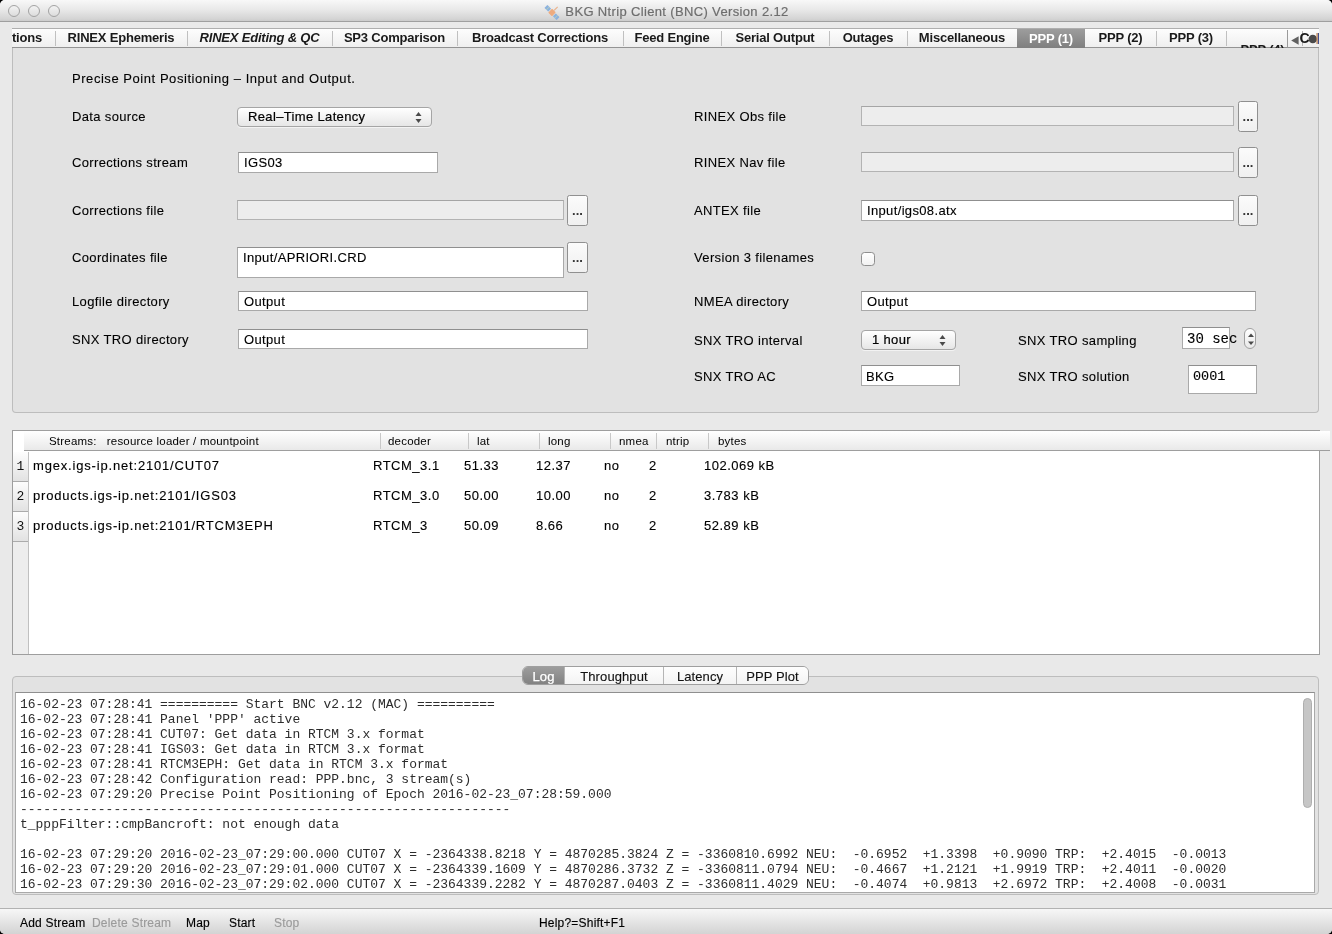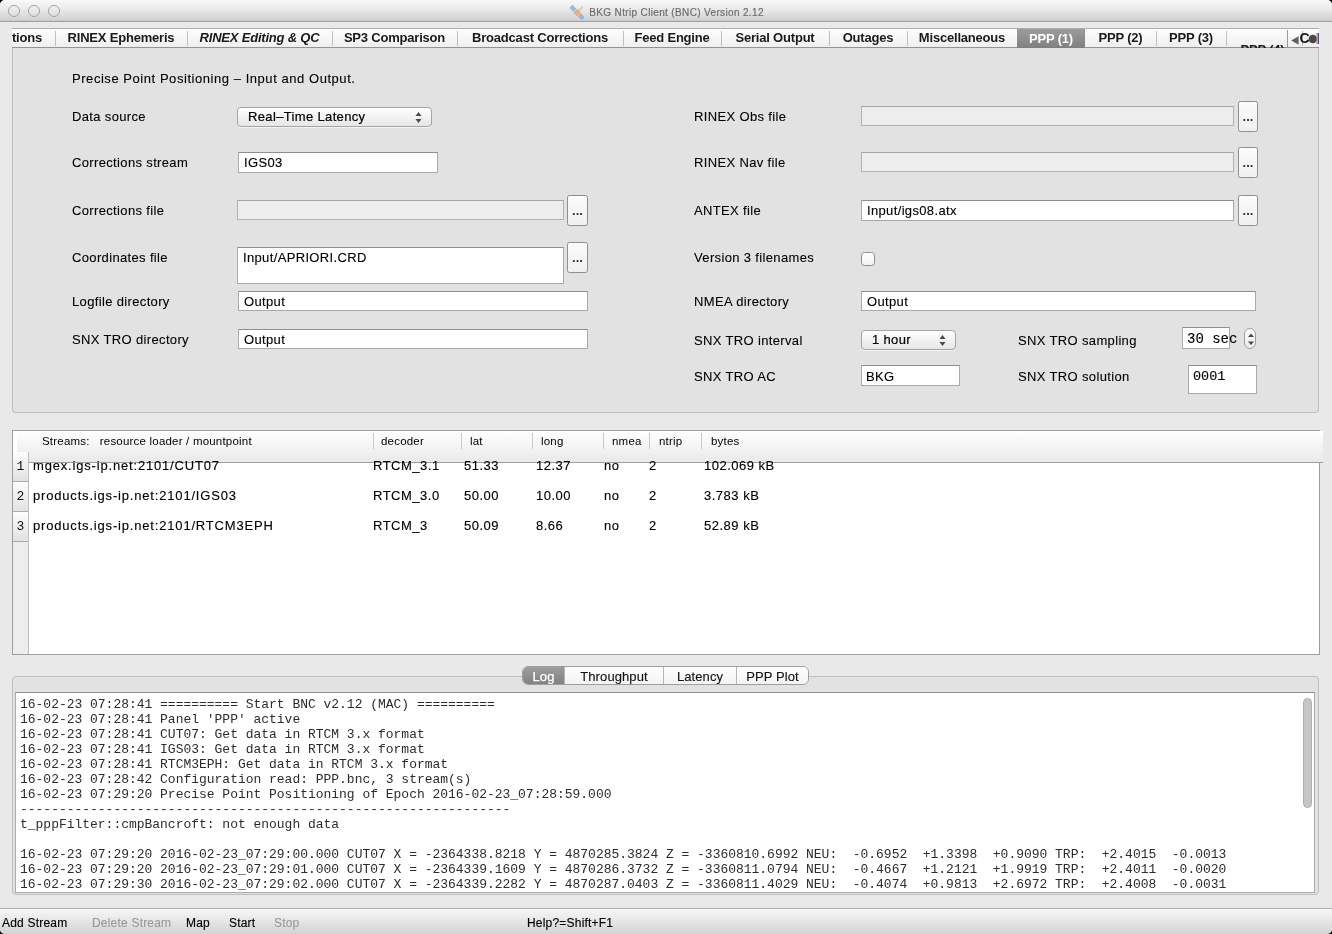--- a/index.html
+++ b/index.html
@@ -4,42 +4,42 @@
 * { margin:0; padding:0; box-sizing:border-box; }
 html,body { width:1332px; height:934px; background:#000; overflow:hidden; }
 body { position:relative; font-family:"Liberation Sans",sans-serif; }
 .win { position:absolute; left:0; top:0; width:1332px; height:934px; background:#e9e9e9; border-radius:5px; overflow:hidden; }
 
 .titlebar { position:absolute; left:0; top:0; width:1332px; height:22px;
   background:linear-gradient(#f8f8f8, #e9e9e9 45%, #d4d4d4 90%, #cbcbcb); border-bottom:1px solid #9f9f9f; }
 .tl { position:absolute; top:5px; width:12px; height:12px; border-radius:50%;
   border:1px solid #a2a2a2; background:linear-gradient(#f3f3f3,#dcdcdc); }
 .titletext { position:absolute; top:3px; left:0; width:1332px; text-align:center;
-  font-size:10px; color:#6e6e6e; letter-spacing:0.35px; -webkit-text-stroke:0.2px #6e6e6e; }
+  font-size:13px; color:#6e6e6e; letter-spacing:0.35px; -webkit-text-stroke:0.2px #6e6e6e; }
 
 .tabbar { position:absolute; left:12px; top:28px; width:1307px; height:20px;
   background:linear-gradient(#fdfdfd,#efefef); border-top:1px solid #aeaeae; border-bottom:1px solid #939393; }
 .tab { position:absolute; top:0; height:18px; line-height:18px; text-align:center;
   font-size:13px; font-weight:bold; letter-spacing:-0.2px; color:#1a1a1a; white-space:nowrap; }
 .tabsep { position:absolute; top:2px; width:1px; height:15px; background:#c0c0c0; }
 .tabsel { position:absolute; top:0; height:19px; background:linear-gradient(#9d9d9d,#7f7f7f); color:#fff; font-size:13px; font-weight:bold; letter-spacing:-0.2px; line-height:19px; text-align:center; }
 
 .pane { position:absolute; background:#e2e2e2; border:1px solid #bdbdbd; border-radius:4px; }
 .lbl { position:absolute; font-size:13px; color:#000; white-space:nowrap; letter-spacing:0.35px; -webkit-text-stroke:0.1px #000; }
 .field { position:absolute; background:#fff; border:1px solid #a9a9a9; border-top-color:#8f8f8f; }
 .field .v { position:absolute; left:5px; top:2px; font-size:13px; color:#000; white-space:nowrap; letter-spacing:0.35px; -webkit-text-stroke:0.12px #000; }
 .dfield { position:absolute; background:#ededed; border:1px solid #b3b3b3; border-top-color:#a5a5a5; }
 .btn { position:absolute; background:linear-gradient(#fbfbfb,#f0f0f0); border:1.5px solid #909090; border-radius:2.5px;
   font-size:13px; font-weight:bold; color:#333; text-align:center; }
 .combo { position:absolute; background:linear-gradient(#ffffff,#e6e6e6); border:1px solid #a5a5a5; border-radius:4px; box-shadow:0 1px 0 rgba(255,255,255,0.6); }
 .combo .v { position:absolute; left:10px; top:1px; font-size:13px; color:#000; white-space:nowrap; letter-spacing:0.35px; -webkit-text-stroke:0.2px #000; }
 .checkbox { position:absolute; background:linear-gradient(#fff,#f2f2f2); border:1.5px solid #8f8f8f; border-radius:3.5px; }
 
 .table { position:absolute; left:12px; top:430px; width:1308px; height:225px; background:#fff; border:1px solid #9e9e9e; }
-.thead { position:absolute; left:4px; top:0; width:1306px; height:32px; background:linear-gradient(#ffffff,#e9e9e9); border-bottom:1px solid #9e9e9e; }
+.thead { position:absolute; left:11px; top:0; width:1306px; height:20px; background:linear-gradient(#ffffff,#e9e9e9); border-bottom:1px solid #9e9e9e; }
 .thead .ht { position:absolute; top:4px; font-size:11.5px; color:#000; white-space:nowrap; letter-spacing:0.2px; }
 .hsep { position:absolute; top:2px; width:1px; height:16px; background:#c8c8c8; }
 .rowhdrcol { position:absolute; left:0; top:21px; width:16px; height:202px; background:#ededed; border-right:1px solid #c0c0c0; }
 .rownum { position:absolute; left:0; width:15px; height:30px; background:linear-gradient(#fdfdfd,#e2e2e2);
   border-bottom:1px solid #ababab; font-family:"Liberation Mono",monospace; font-size:13px; color:#111; text-align:center; line-height:29px; }
 .cell { position:absolute; font-size:13px; color:#000; white-space:nowrap; letter-spacing:0.5px; -webkit-text-stroke:0.12px #000; }
 .cw { letter-spacing:0.82px; }
 
 .ltab { position:absolute; top:0; height:19px; line-height:19px; text-align:center; font-size:13px; letter-spacing:0.1px; color:#111;
   background:linear-gradient(#fefefe,#f2f2f2); border-right:1px solid #b5b5b5; -webkit-text-stroke:0.12px #111; }
@@ -123,21 +123,21 @@
   <div class="lbl" style="left:72px; top:155px;">Corrections stream</div>
   <div class="field" style="left:238px; top:152px; width:200px; height:21px;">
       <span class="v">IGS03</span>
     </div>
 
   <div class="lbl" style="left:72px; top:203px;">Corrections file</div>
   <div class="dfield" style="left:237px; top:200px; width:327px; height:20px;"></div>
   <div class="btn" style="left:567px; top:195px; width:21px; height:31px; line-height:29px;">...</div>
 
   <div class="lbl" style="left:72px; top:250px;">Coordinates file</div>
-  <div class="field" style="left:237px; top:247px; width:327px; height:37px;">
+  <div class="field" style="left:237px; top:247px; width:327px; height:31px;">
       <span class="v">Input/APRIORI.CRD</span>
     </div>
   <div class="btn" style="left:567px; top:242px; width:21px; height:31px; line-height:29px;">...</div>
 
   <div class="lbl" style="left:72px; top:294px;">Logfile directory</div>
   <div class="field" style="left:238px; top:291px; width:350px; height:20px;">
       <span class="v">Output</span>
     </div>
 
   <div class="lbl" style="left:72px; top:332px;">SNX TRO directory</div>
@@ -258,20 +258,20 @@
 ---------------------------------------------------------------
 t_pppFilter::cmpBancroft: not enough data
 
 16-02-23 07:29:20 2016-02-23_07:29:00.000 CUT07 X = -2364338.8218 Y = 4870285.3824 Z = -3360810.6992 NEU:  -0.6952  +1.3398  +0.9090 TRP:  +2.4015  -0.0013
 16-02-23 07:29:20 2016-02-23_07:29:01.000 CUT07 X = -2364339.1609 Y = 4870286.3732 Z = -3360811.0794 NEU:  -0.4667  +1.2121  +1.9919 TRP:  +2.4011  -0.0020
 16-02-23 07:29:30 2016-02-23_07:29:02.000 CUT07 X = -2364339.2282 Y = 4870287.0403 Z = -3360811.4029 NEU:  -0.4074  +0.9813  +2.6972 TRP:  +2.4008  -0.0031</div>
     <div style="position:absolute; right:2px; top:5px; width:9px; height:110px; background:#c6c6c6; border:1px solid #aeaeae; border-radius:5px;"></div>
   </div>
 
   <div class="statusbar">
-    <div class="sbtn" style="left:2px;text-align:right;">Add Stream</div>
+    <div class="sbtn" style="left:20px;text-align:right;">Add Stream</div>
     <div class="sbtn dis" style="left:92px;">Delete Stream</div>
     <div class="sbtn" style="left:186px;">Map</div>
     <div class="sbtn" style="left:229px;">Start</div>
     <div class="sbtn dis" style="left:274px;">Stop</div>
-    <div class="sbtn" style="left:486px;padding-left:41px;">Help?=Shift+F1</div>
+    <div class="sbtn" style="left:498px;padding-left:41px;">Help?=Shift+F1</div>
   </div>
 </div>
 
 </body></html>

